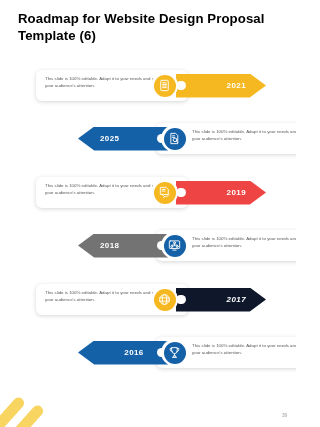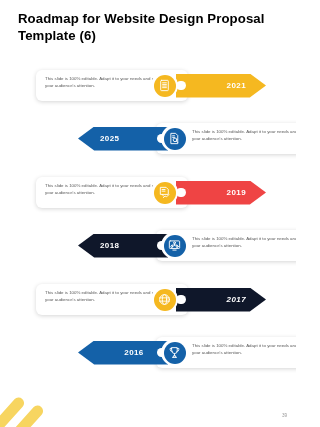--- a/index.html
+++ b/index.html
@@ -229,21 +229,21 @@
             <path d="M10 21.5l3-3 3 1.5 4-4"></path>
             <path d="M8 15.5l2 3"></path>
           </svg>
         </div>
       </div>
     </div>
     <div class="row right" style="top: 164px;">
       <div class="card">
         <div class="card-text">This slide is 100% editable. Adapt it to your needs and capture your audience's attention.</div>
       </div>
-      <div class="band" style="background: #0f172a;">
+      <div class="band" style="background: #737373;">
         <span class="band-year">2018</span>
       </div>
       <div class="notch"></div>
       <div class="medal">
         <div class="medal-inner" style="background: rgb(20, 97, 168);">
           <svg viewBox="0 0 24 24" fill="none" stroke="#fff" stroke-width="1.7" stroke-linecap="round">
             <rect x="2.5" y="3.5" width="19" height="14" rx="1.5"></rect>
             <circle cx="12" cy="7" r="1.8"></circle>
             <circle cx="7" cy="14" r="1.8"></circle>
             <circle cx="17" cy="14" r="1.8"></circle>

